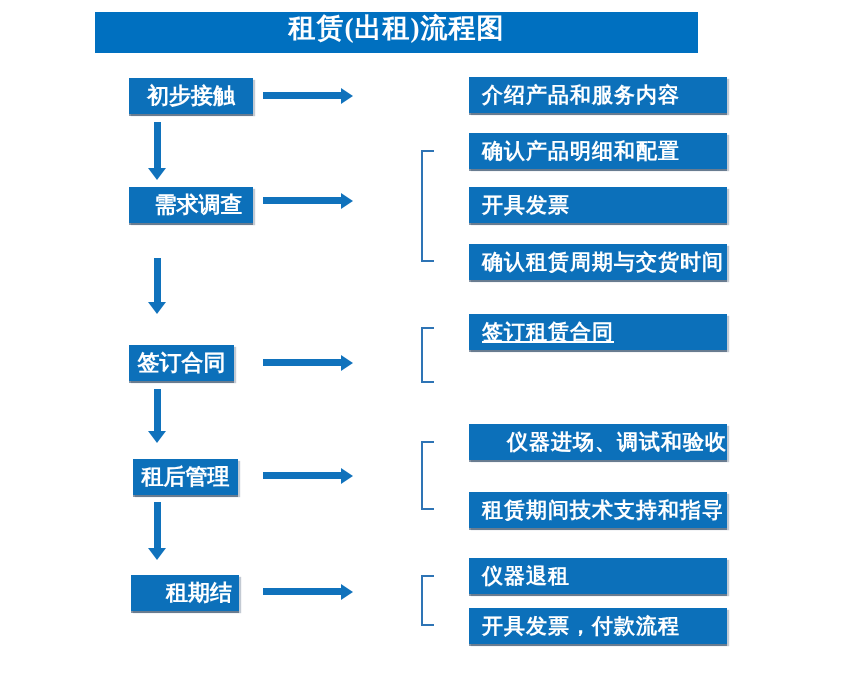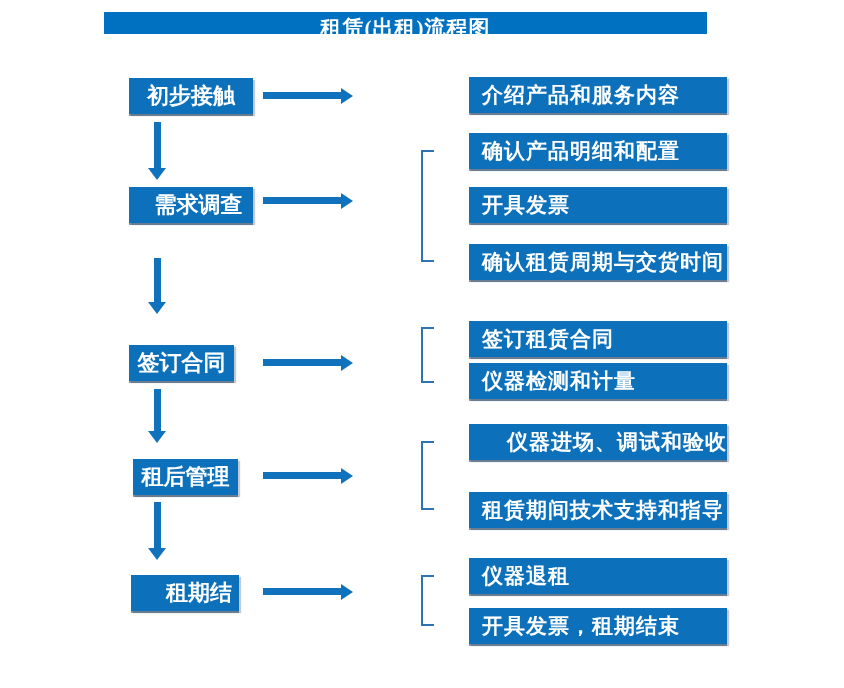--- a/index.html
+++ b/index.html
@@ -2,23 +2,23 @@
 <html><head>
 <meta charset="utf-8">
 <style>
   html,body { margin:0; padding:0; background:#ffffff; }
   .stage {
     position:relative; width:844px; height:688px; background:#ffffff;
     overflow:hidden;
     font-family:"Liberation Serif","DejaVu Serif",serif;
   }
   .titlebar {
-    position:absolute; left:104px; top:12px; width:603px; height:22px;
+    position:absolute; left:95px; top:12px; width:603px; height:41px;
     background:#0070c0; color:#ffffff; text-align:center;
-    font-weight:bold; font-size:21px; line-height:33px; letter-spacing:1px;
+    font-weight:bold; font-size:27px; line-height:33px; letter-spacing:1px;
   }
   .box {
     position:absolute; background:#0c70ba; color:#ffffff; font-weight:bold;
     box-sizing:border-box;
     box-shadow:0 2px 0 rgba(16,45,78,0.5), 2px 2px 1px rgba(16,45,78,0.25);
     margin-left:26px;
   }
   .step {
     height:36px; text-align:center; font-size:22px; line-height:36px;
   }
@@ -97,20 +97,19 @@
 
   <div class="bracket" style="top:150px; height:112px;"></div>
   <div class="bracket" style="top:327px; height:56px;"></div>
   <div class="bracket" style="top:441px; height:69px;"></div>
   <div class="bracket" style="top:575px; height:51px;"></div>
 
   <div class="box detail" style="top:77px;">介绍产品和服务内容</div>
   <div class="box detail" style="top:133px;">确认产品明细和配置</div>
   <div class="box detail" style="top:187px;">开具发票</div>
   <div class="box detail" style="top:244px;">确认租赁周期与交货时间</div>
-  <div class="box detail" style="top:321px;">签订租赁合同</div>
-  <div class="box detail" style="top:363px;">仪器检测和计量</div>
+  <div class="box detail" style="top:314px;text-decoration:underline;">签订租赁合同</div>
   <div class="box detail" style="top:424px;text-align:right;">仪器进场、调试和验收</div>
   <div class="box detail" style="top:492px;">租赁期间技术支持和指导</div>
   <div class="box detail" style="top:558px;">仪器退租</div>
-  <div class="box detail" style="top:608px;">开具发票，租期结束</div>
+  <div class="box detail" style="top:608px;">开具发票，付款流程</div>
 
 </div>
 
 </body></html>

